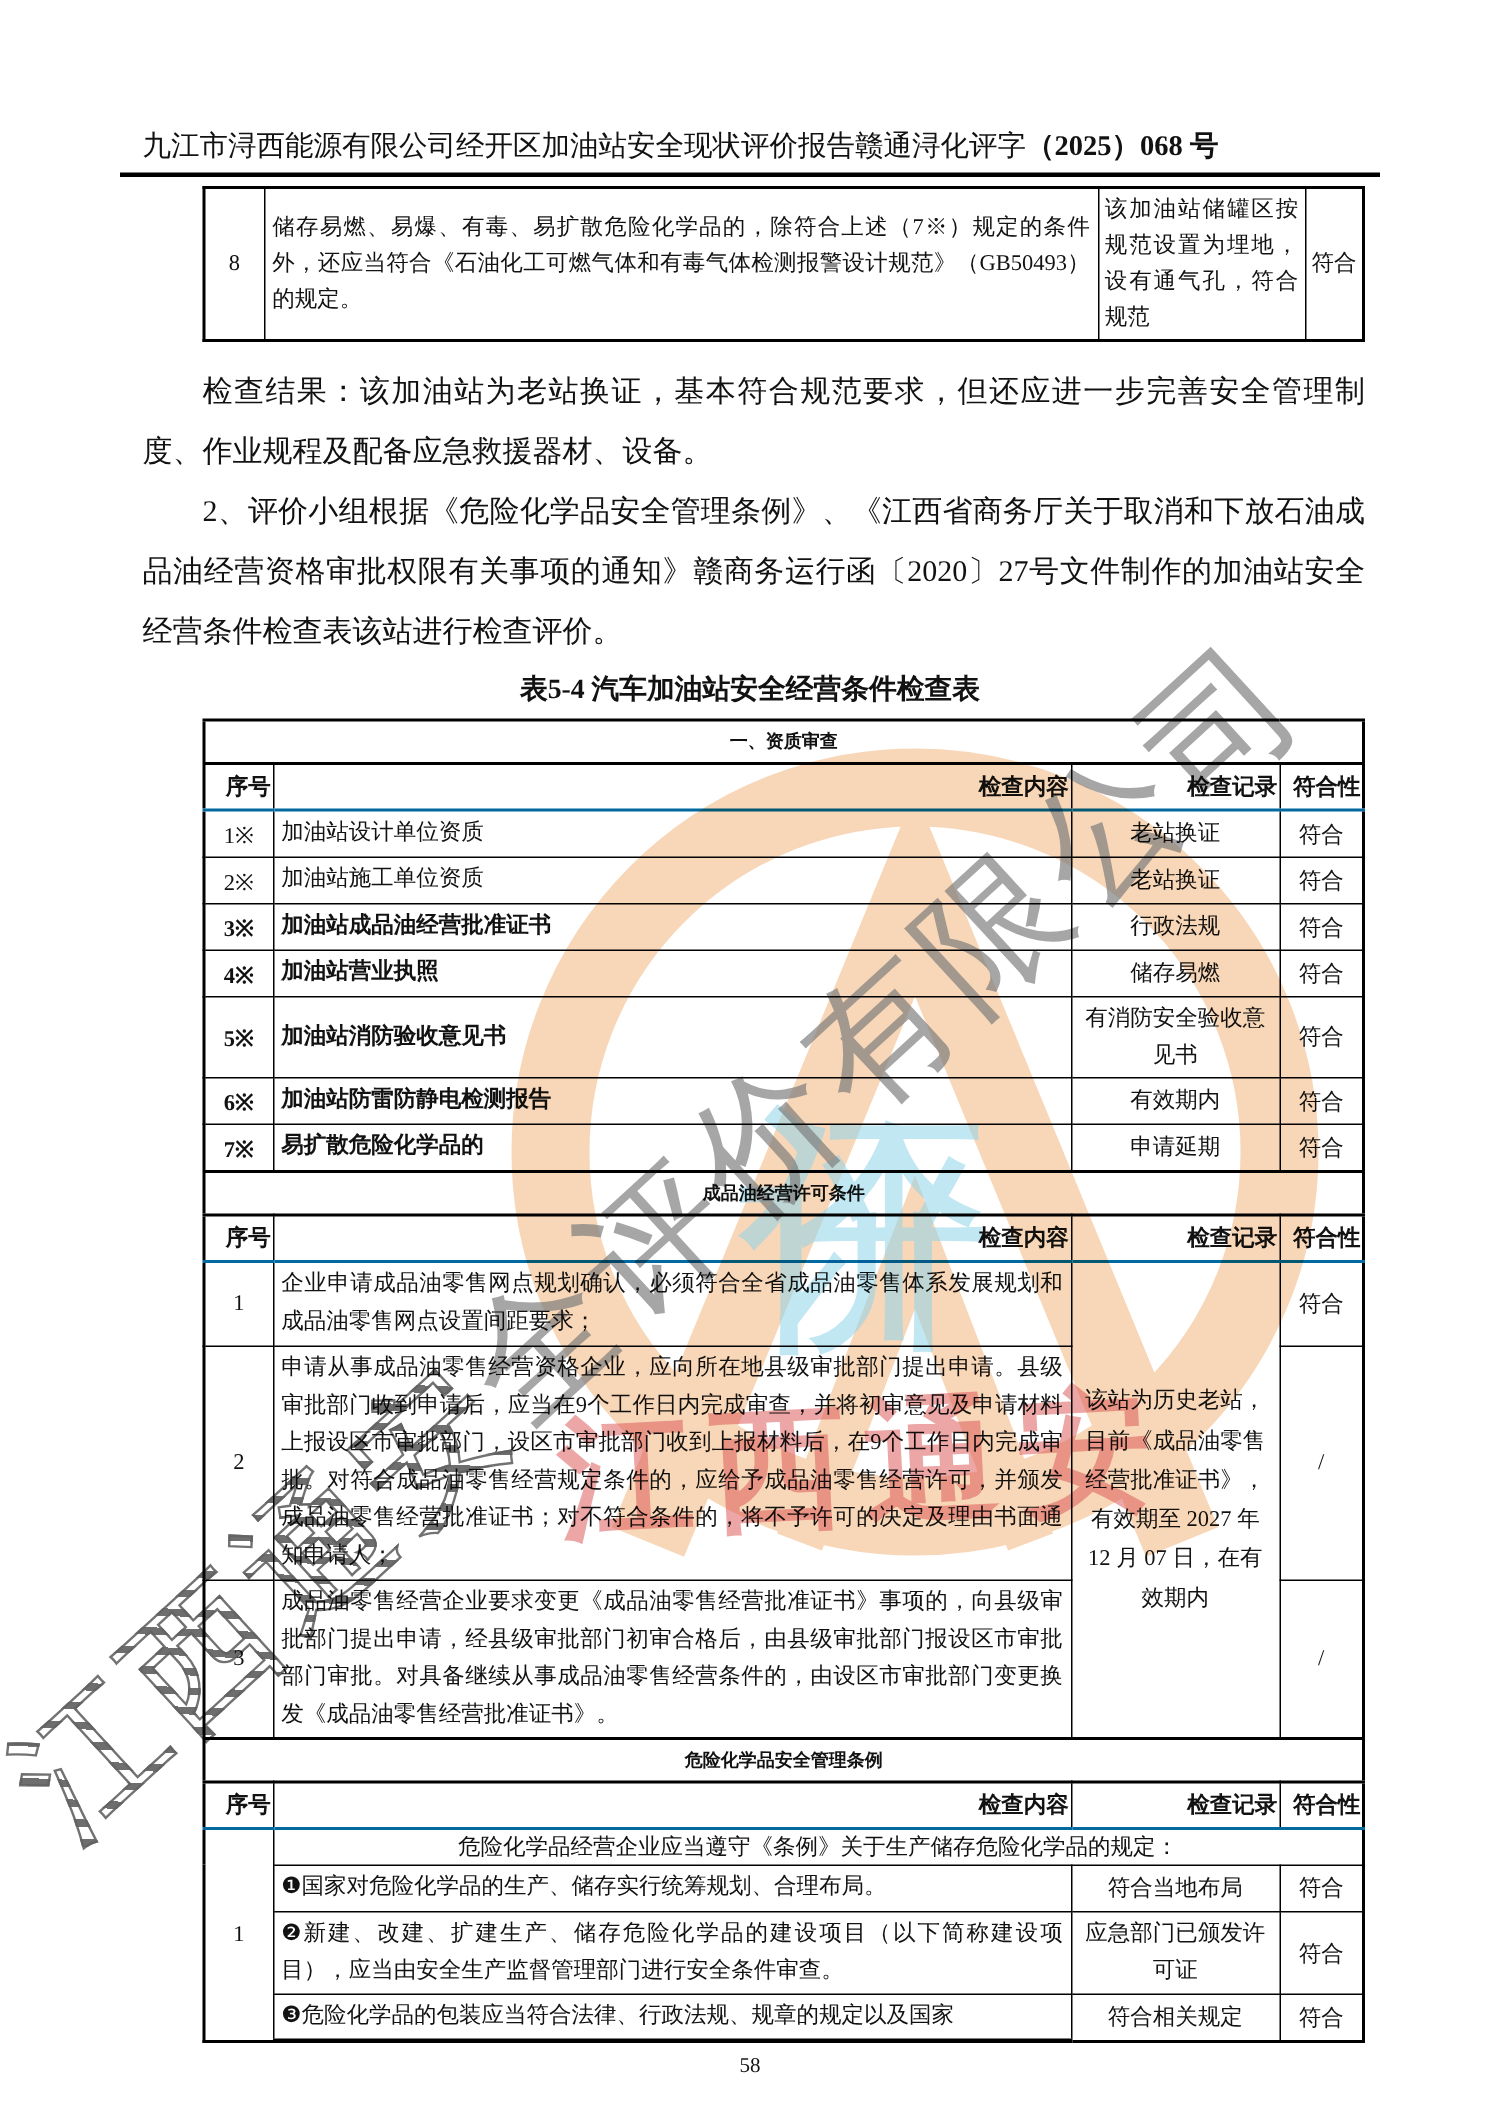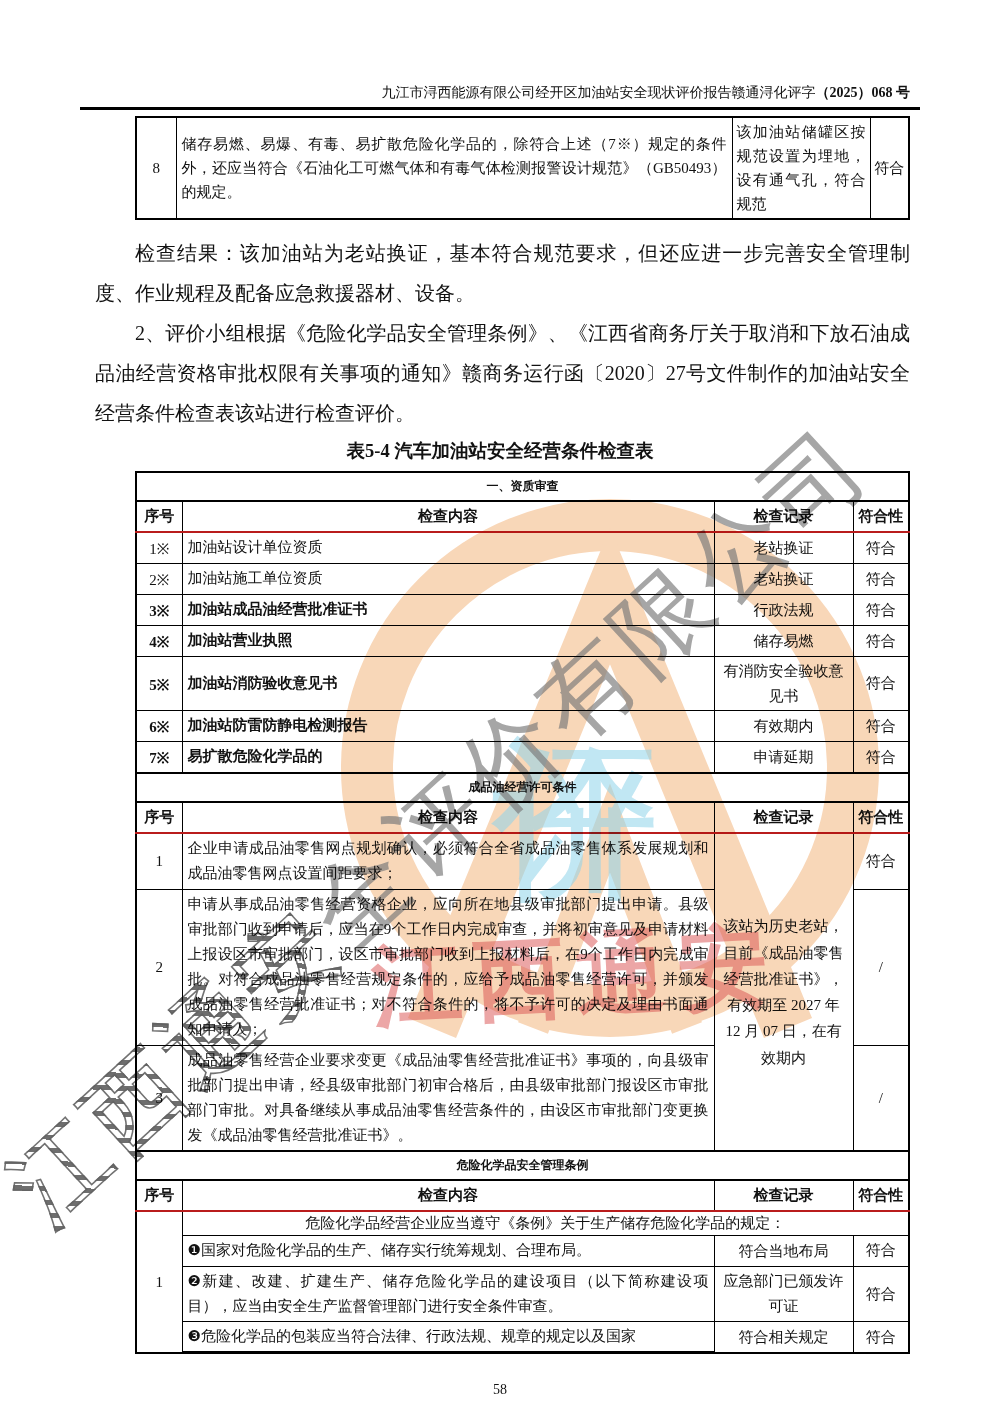--- a/index.html
+++ b/index.html
@@ -1,22 +1,22 @@
 <!DOCTYPE html>
 <html><head>
 <meta charset="utf-8">
 <style>
   html,body{margin:0;padding:0;background:#e8e8e8;}
   .page{position:relative;width:1000px;height:1414px;margin:0 auto;background:#ffffff;
         font-family:"Liberation Serif","DejaVu Serif",serif;color:#121212;overflow:hidden;}
 
   
-  .hdr{display:flex;justify-content:flex-end;align-items:flex-end;
+  .hdr{display:flex;justify-content:flex-start;align-items:flex-end;
        margin:84px 80px 0 80px;padding:0 10px 5px 15px;border-bottom:3px solid #000;
-       font-size:14px;}
+       font-size:19px;}
   .hdr .rb{font-weight:bold;}
 
   
   table{border-collapse:collapse;table-layout:fixed;font-size:15px;color:#121212;}
   td{border:1px solid #000;vertical-align:middle;overflow:hidden;}
   .cell-c{text-align:center;}
   .cell-j{text-align:justify;padding:2px 5px;line-height:1.68;}
   .b{font-weight:bold;}
 
   
@@ -29,30 +29,30 @@
         text-indent:2em;}
   .para+.para{margin-top:0;}
 
   
   .tbl-title{margin-top:5px;text-align:center;font-weight:bold;font-size:18.5px;}
 
   
   .tmain{margin:8px 0 0 135px;width:773px;border:2px solid #000;}
   .sec td{border-top:2px solid #000;border-bottom:2px solid #000;font-weight:bold;
           text-align:center;height:25px;font-size:12px;}
-  .hrow td{font-weight:bold;text-align:center;height:27px;border-bottom:2px solid #b91c1c;}
+  .hrow td{font-weight:bold;text-align:right;height:27px;border-bottom:2px solid #0369a1;}
   .r1 td{height:26px;}
   .no-cell{text-align:center;}
   .rec-cell{text-align:center;padding:1px 3px;line-height:1.65;}
   .conf-cell{text-align:center;}
   .rec-merged{text-align:center;padding:2px 4px;line-height:1.75;}
   .last .cb-thick{border-bottom:3px solid #000;}
   .last .cb-thin{border-bottom:1px solid #000;}
 
-  .pgnum{margin-top:28px;text-align:center;font-size:14px;}
+  .pgnum{margin-top:8px;text-align:center;font-size:14px;}
 
   
   .wm-layer{position:absolute;inset:0;pointer-events:none;z-index:5;mix-blend-mode:multiply;}
   .wm-logo{position:absolute;left:320px;top:468px;opacity:.42;}
   .wm-blue{position:absolute;left:488px;top:598px;font-size:168px;line-height:1.05;
            color:#8fd3ea;opacity:.55;writing-mode:vertical-rl;letter-spacing:14px;
            font-family:"Liberation Serif","DejaVu Serif",serif;}
   .wm-diag{position:absolute;left:-18px;top:1158px;transform:rotate(-42.5deg);
            transform-origin:0 0;white-space:nowrap;font-size:96px;letter-spacing:6px;
            opacity:.8;}

